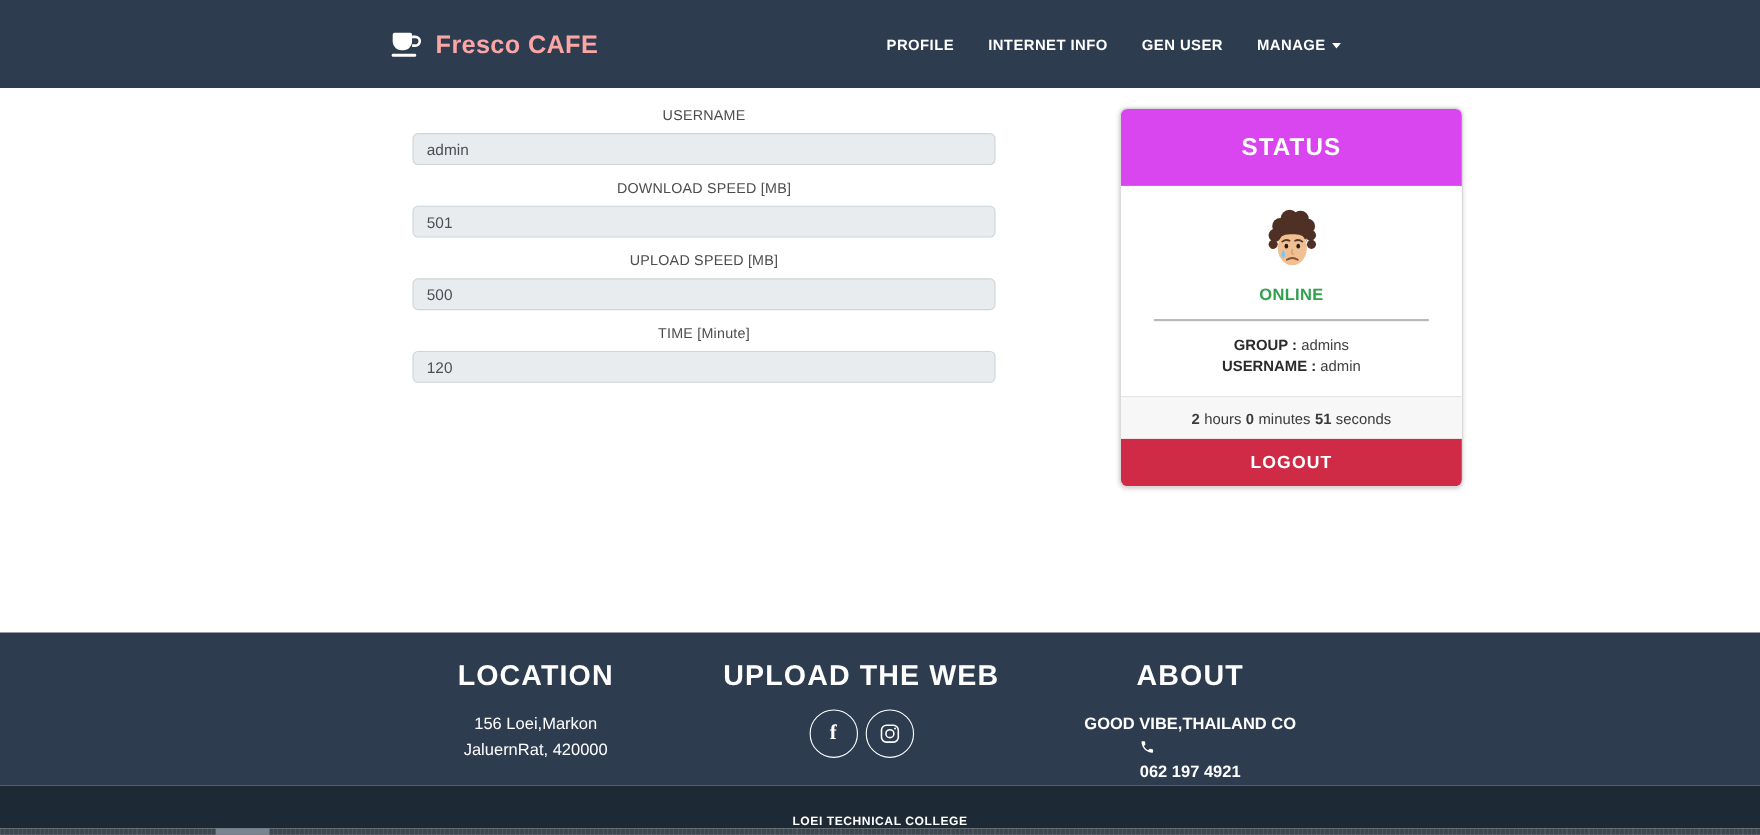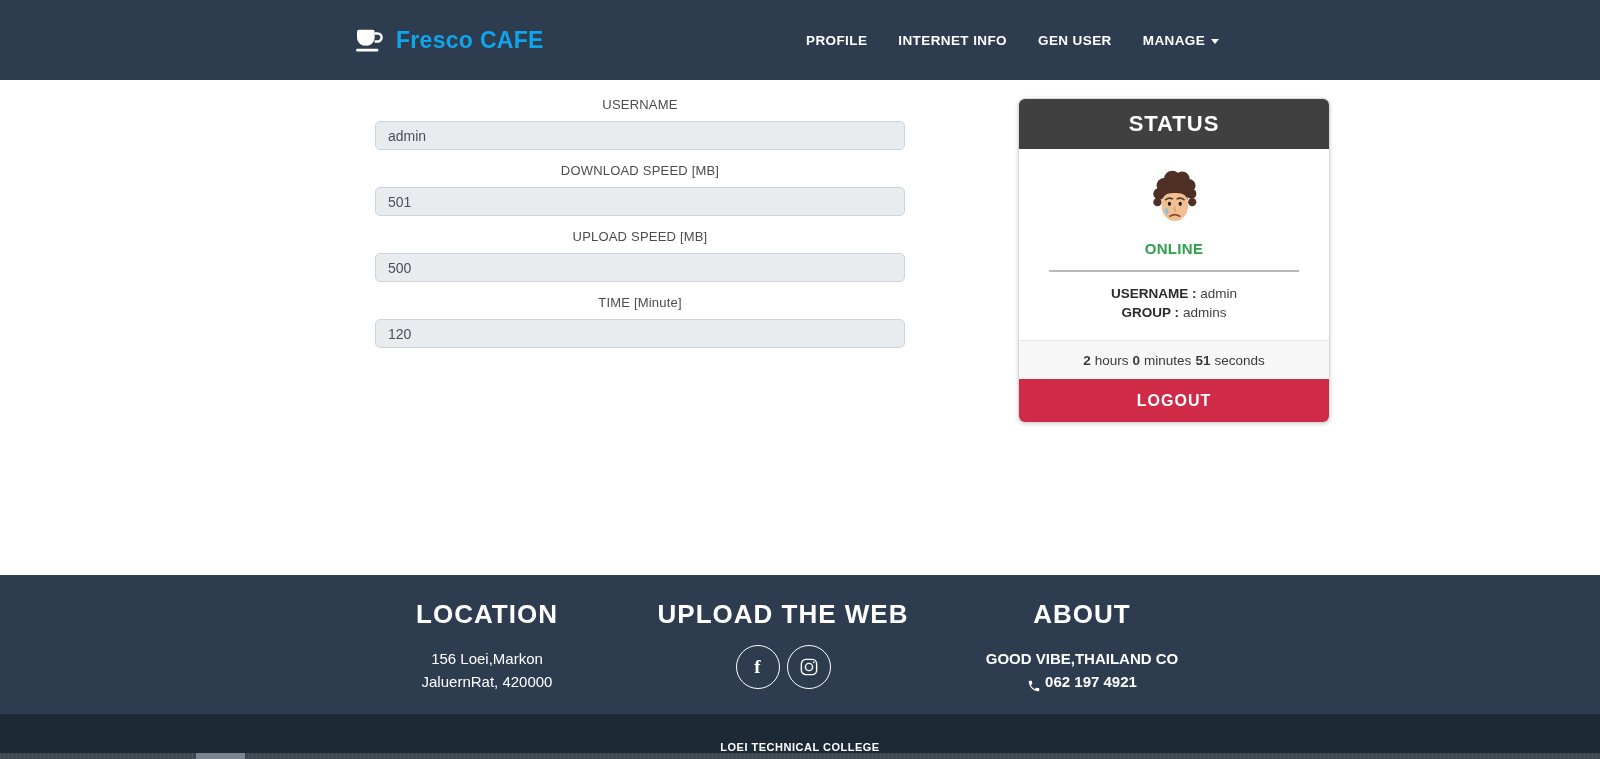--- a/index.html
+++ b/index.html
@@ -12,21 +12,21 @@
   .page { position: relative; width: 1600px; height: 759px; }
 
   
   .navbar {
     position: absolute; top: 0; left: 0; width: 1600px; height: 80px;
     background: #2e3c50;
   }
   .brand {
     position: absolute; left: 355px; top: 0; height: 80px;
     display: flex; align-items: center; gap: 11px;
-    color: #0ea5e9; font-size: 23px; font-weight: bold; letter-spacing: .3px;
+    color: #fca5a5; font-size: 23px; font-weight: bold; letter-spacing: .3px;
     cursor: pointer; text-decoration: none;
   }
   .nav-links {
     position: absolute; left: 806px; top: 0; height: 80px;
     display: flex; align-items: center; gap: 31px;
   }
   .nav-links a {
     color: #fff; font-size: 13.5px; font-weight: bold; letter-spacing: .4px;
     text-decoration: none; display: flex; align-items: center; gap: 6px;
     cursor: pointer;
@@ -53,21 +53,21 @@
     font-family: "Liberation Sans", "DejaVu Sans", sans-serif;
   }
 
   
   .status-card {
     position: absolute; left: 1018px; top: 18px; width: 312px;
     background: #fff; border: 1px solid #d9d9d9; border-radius: 7px;
     box-shadow: 0 1px 4px rgba(0,0,0,.18); overflow: hidden;
   }
   .status-header {
-    height: 50px; background: #404040; color: #fff;
+    height: 70px; background: #d946ef; color: #fff;
     display: flex; align-items: center; justify-content: center;
     font-size: 22px; font-weight: bold; letter-spacing: 1px;
   }
   .status-body { text-align: center; padding: 20px 0 18px; }
   .avatar { width: 54px; height: 58px; margin: 0 auto; display: block; }
   .online { color: #2fa04c; font-weight: bold; font-size: 15px; margin-top: 13px; letter-spacing: .3px; }
   .divider { height: 2px; background: #b9b9b9; margin: 13px 30px 12px; border: none; }
   .cred { font-size: 13.5px; color: #3f3f3f; line-height: 19px; }
   .cred b { color: #2b2b2b; }
   .time-row {
@@ -90,21 +90,21 @@
   .f-title { margin: 24px 0 0; font-size: 26px; font-weight: bold; letter-spacing: 1px; }
   .f-text { margin: 17px 0 0; font-size: 15px; line-height: 23px; }
   .f-text-strong { font-weight: 600; }
   .social-row { margin-top: 15px; display: flex; justify-content: center; gap: 7px; }
   .social-circle {
     width: 44px; height: 44px; border: 1.5px solid #fff; border-radius: 50%;
     display: flex; align-items: center; justify-content: center;
     color: #fff; cursor: pointer; text-decoration: none;
   }
   .fb-glyph { font-size: 19px; font-weight: bold; font-family: "Liberation Serif", "DejaVu Serif", serif; }
-  .phone-line { display: inline-flex; align-items: flex-end; gap: 4px; justify-content: center; }
+  .phone-line { display: inline-flex; align-items: flex-start; gap: 4px; justify-content: center; flex-direction: column; }
 
   
   .bottom-bar {
     position: absolute; top: 714px; left: 0; width: 1600px; height: 39px;
     background: #1e2936; color: #fff;
     display: flex; align-items: flex-end; justify-content: center;
     font-size: 11px; font-weight: bold; letter-spacing: .5px;
   }
 
   
@@ -200,26 +200,26 @@
             <path d="M33 46 q-1.5 4 1 5" stroke="#d69b6a" stroke-width="1.5" fill="none" stroke-linecap="round"></path>
 
             <path d="M27 57 Q33 53 39 57" stroke="#8a4b33" stroke-width="2" fill="none" stroke-linecap="round"></path>
 
             <path d="M23 46 q-4 7 0 9 q4.5 -2 0 -9 z" fill="#7fc4ee"></path>
           </svg>
         </span>
         <div class="online">ONLINE</div>
         <div class="divider"></div>
         <div class="cred">
+          <b>GROUP :</b>
+          <span>admins</span>
+        </div>
+        <div class="cred">
           <b>USERNAME :</b>
           <span>admin</span>
-        </div>
-        <div class="cred">
-          <b>GROUP :</b>
-          <span>admins</span>
         </div>
       </div>
       <div class="time-row">
         <b>2</b>
         <span>hours</span>
         <b>0</b>
         <span>minutes</span>
         <b>51</b>
         <span>seconds</span>
       </div>

